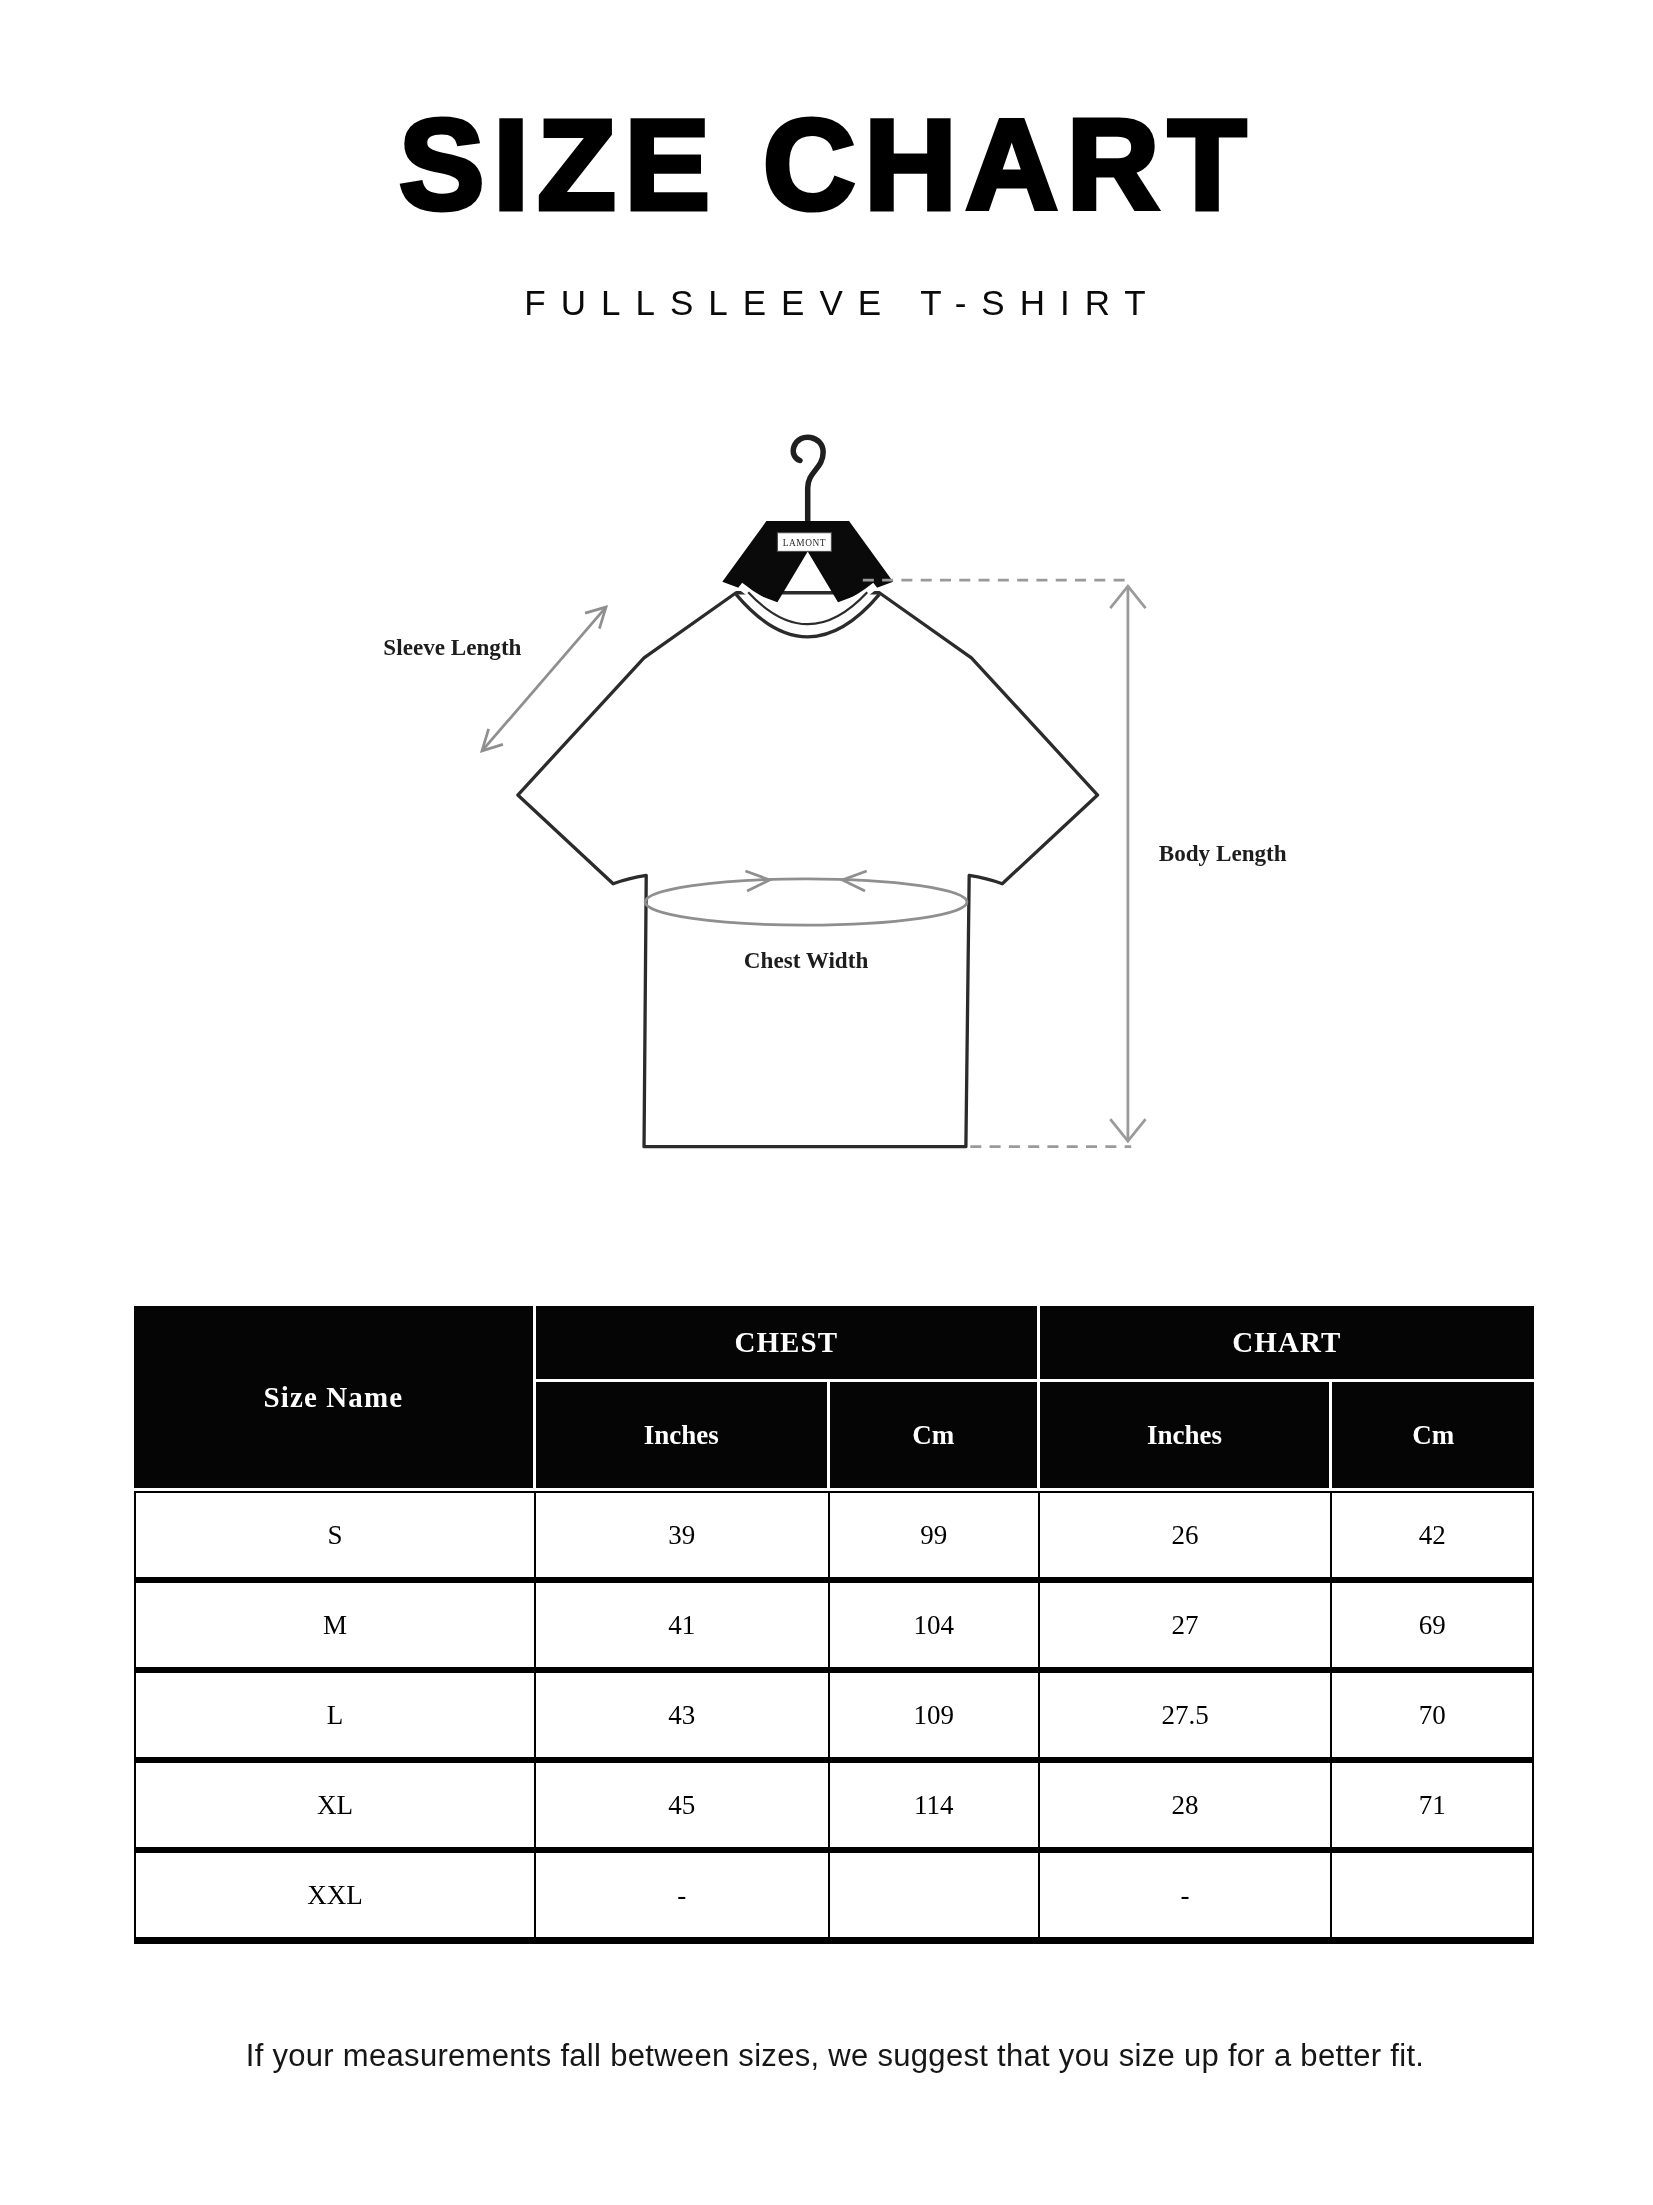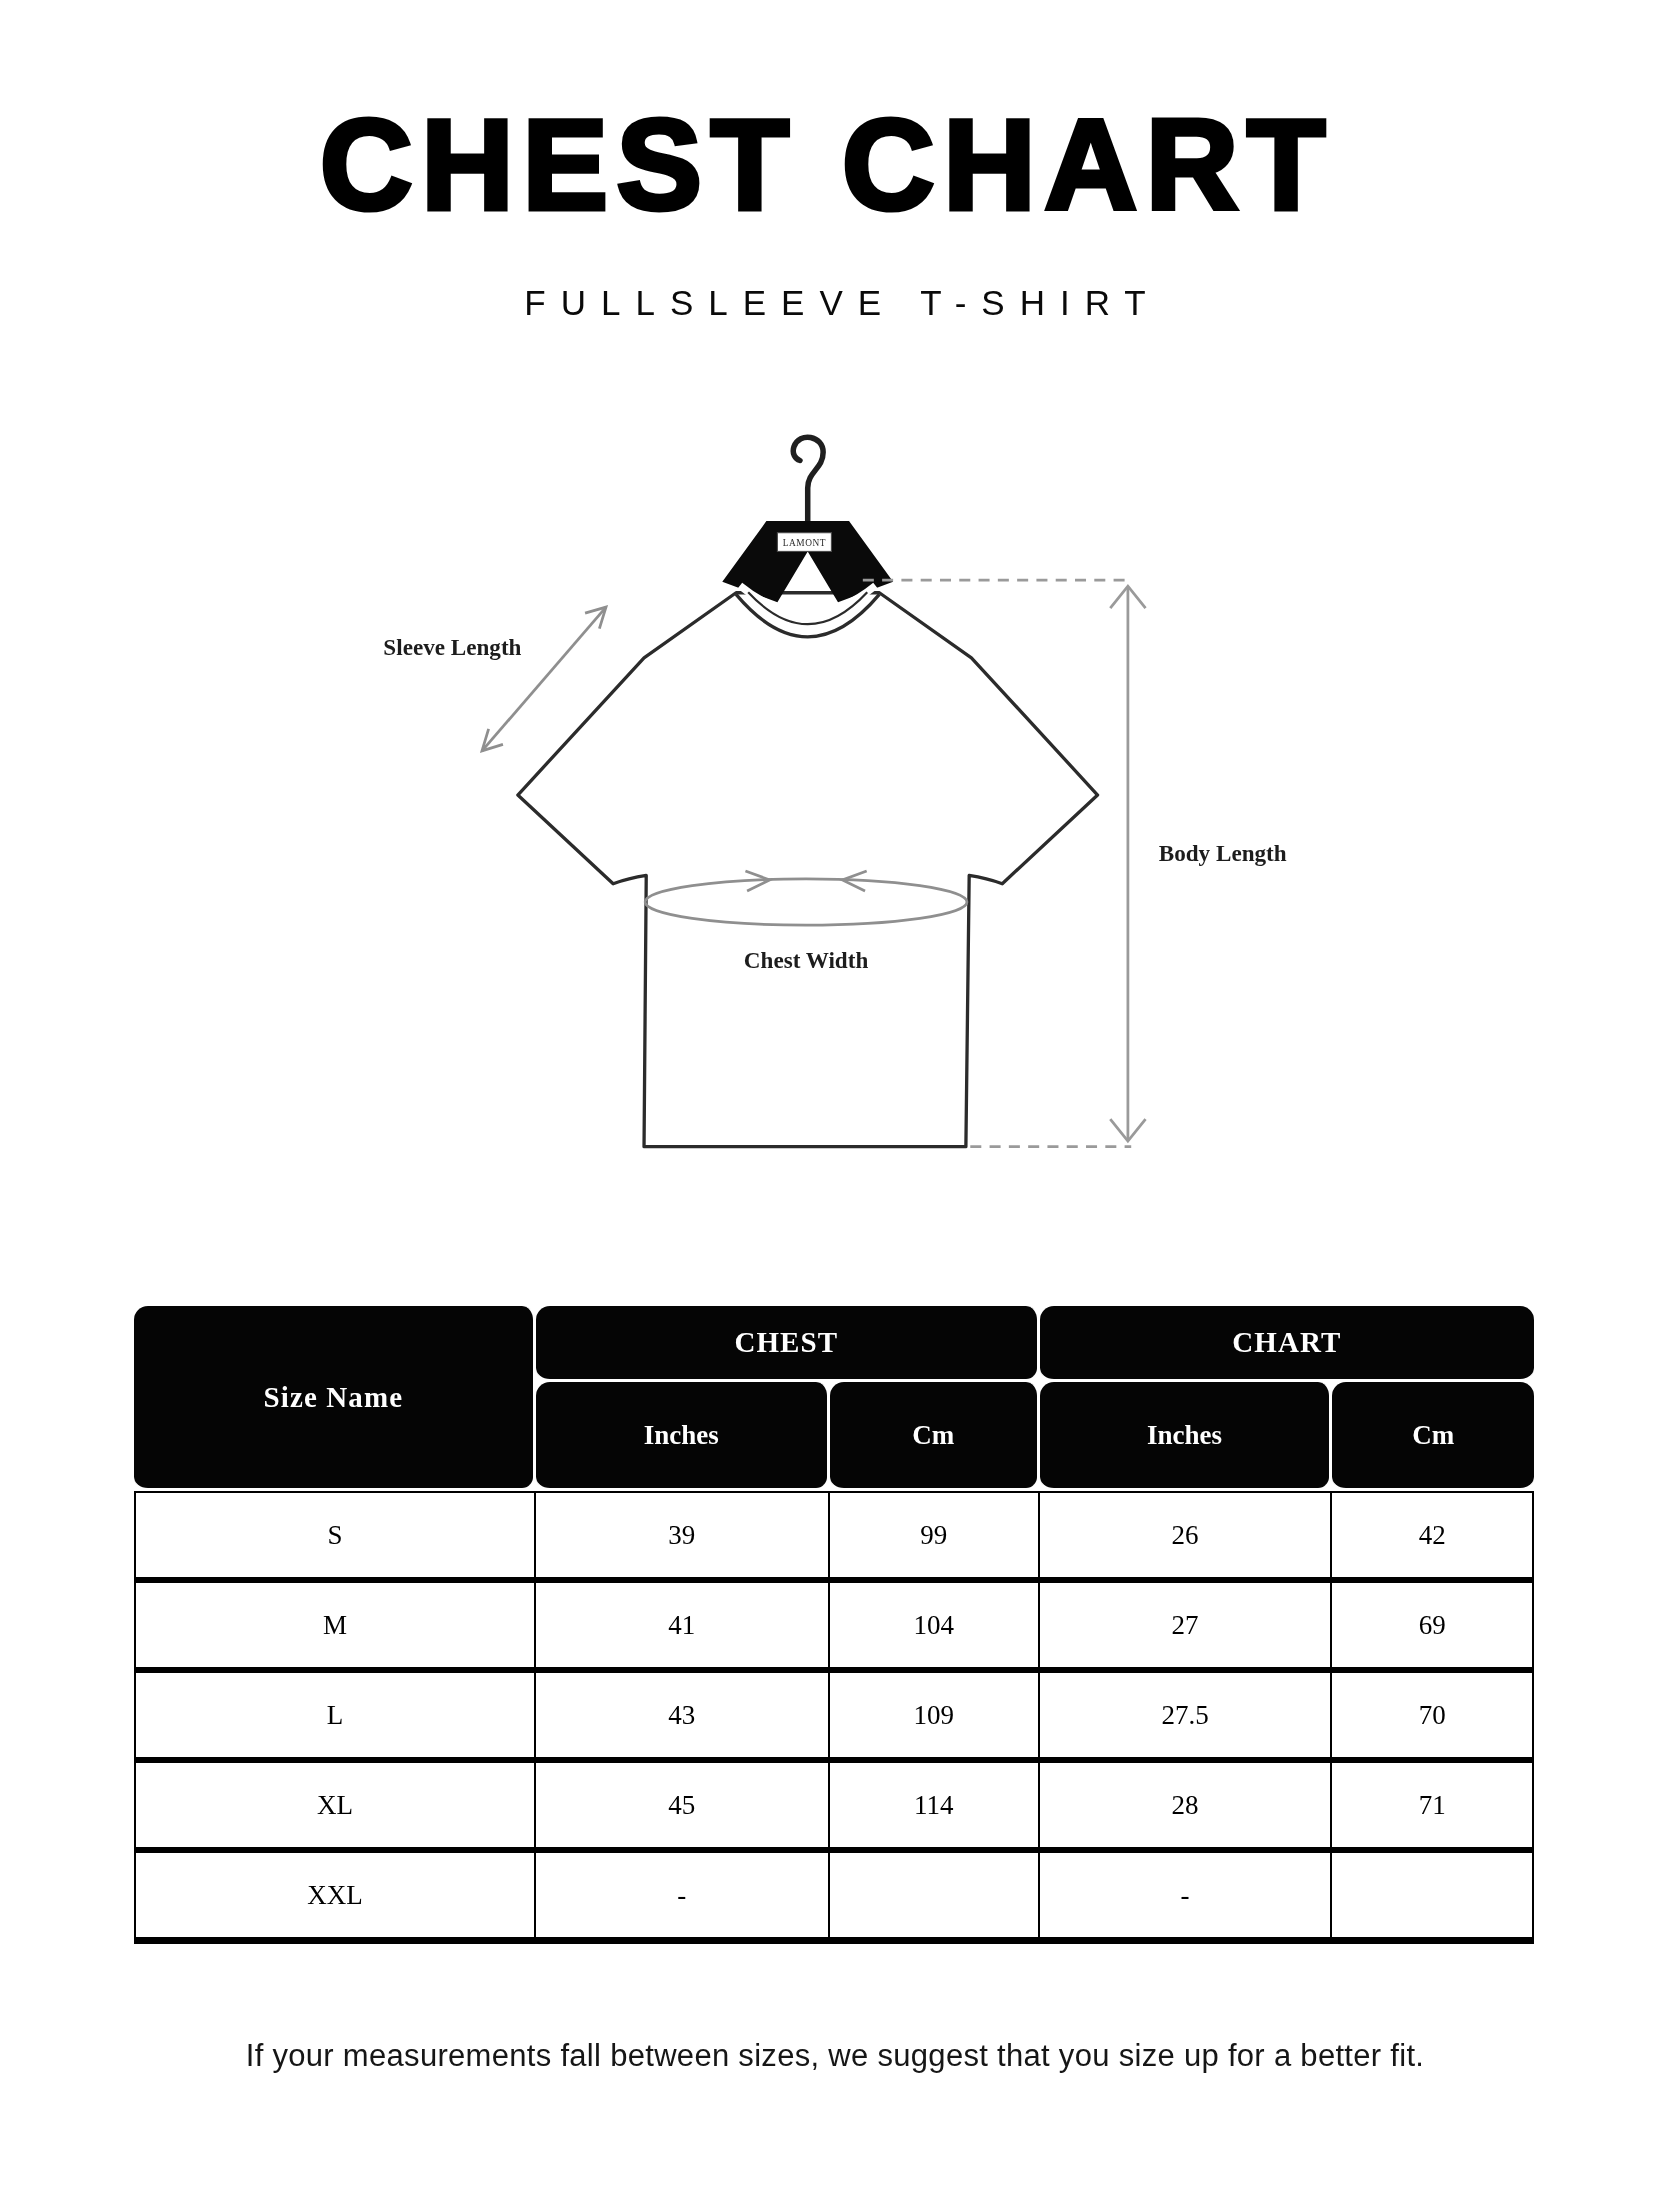--- a/index.html
+++ b/index.html
@@ -37,21 +37,21 @@
 
   
   .table-wrap{top:1306px;left:134px;width:1400px;}
   table.size{
     border-collapse:separate;border-spacing:0;table-layout:fixed;
     width:1400px;
   }
   table.size th{
     background:#050505;color:#ffffff;
     font-family:"Liberation Serif",serif;font-weight:700;
-    text-align:center;vertical-align:middle;padding:0;border-radius:14px;
+    text-align:center;vertical-align:middle;padding:0;
   }
   .hrow1 th{height:73px;font-size:29px;letter-spacing:1.1px;}
   .hrow2 th{height:106px;font-size:27px;}
   th.gap-r{border-right:3.9px solid #ffffff;}
   th.gap-b{border-bottom:3.9px solid #ffffff;}
   table.size td{
     background:#ffffff;color:#000;
     font-family:"Liberation Serif",serif;font-size:27px;
     text-align:center;vertical-align:middle;height:84px;padding:0;
     border-right:2.2px solid #000;border-bottom:6px solid #000;
@@ -63,21 +63,21 @@
   
   .footer{
     top:2030px;left:8px;width:1654px;
     text-align:center;font-size:31px;font-weight:400;color:#161616;
     line-height:51px;letter-spacing:0.3px;
   }
 </style>
 </head>
 <body>
 
-<div class="abs title">CHEST CHART</div>
+<div class="abs title">SIZE CHART</div>
 <div class="abs subtitle">FULLSLEEVE T-SHIRT</div>
 
 <div class="abs diagram">
   <svg viewBox="0 0 1800 1500" xmlns="http://www.w3.org/2000/svg">
 
     <g>
       <path d="M 568 433 L 735 315 L 995 315 L 1162 433 L 1391 682 L 1218 843 Q 1190 833 1158 828 L 1152 1320 L 568 1320 L 572 828 Q 540 833 512 843 L 339 682 Z" fill="#ffffff" stroke="#2b2b2b" stroke-width="6" stroke-linejoin="round"></path>
     </g>
 
     <g>

